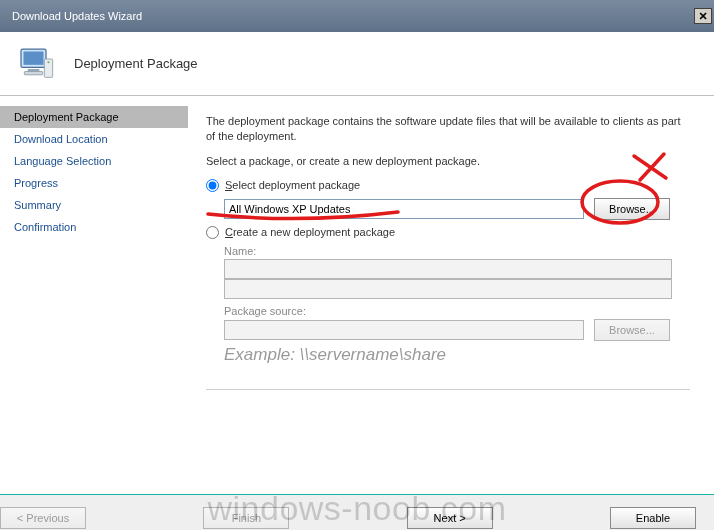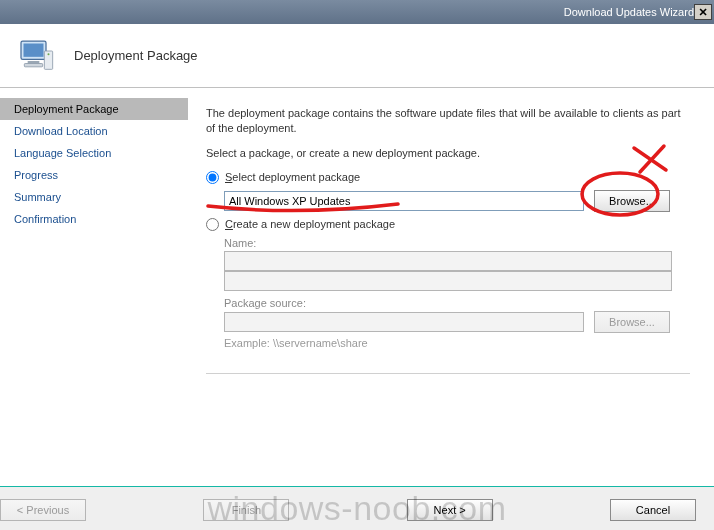--- a/index.html
+++ b/index.html
@@ -7,28 +7,27 @@
   body {
     font-family: Tahoma, "Segoe UI", sans-serif;
     font-size: 11px;
     background: #ece9d8;
     width: 714px;
     height: 530px;
     position: relative;
     overflow: hidden;
   }
   .titlebar {
-    height: 24px;
+    height: 32px;
     background: linear-gradient(to bottom, #7a8ba0 0%, #5f7188 100%);
     color: #fff;
     display: flex;
     align-items: center;
     padding: 0 2px 0 12px;
     font-size: 11px;
-    text-align: right;
   }
   .titlebar .title { flex: 1; }
   .titlebar .close-btn {
     width: 18px; height: 16px;
     background: #d4d0c8;
     border: 1px solid #404040;
     color: #000;
     display: flex; align-items: center; justify-content: center;
     font-family: Arial, sans-serif;
     font-size: 11px; font-weight: bold;
@@ -110,21 +109,21 @@
     cursor: pointer;
   }
   .btn:disabled {
     color: #9a9a9a;
     cursor: default;
     border-color: #b5b5b5;
     background: linear-gradient(to bottom, #f6f6f6, #ececec);
   }
   .lbl { color: #888; margin: 6px 0 2px 0; display: block; }
   .source-row { display: flex; gap: 10px; align-items: center; }
-  .example { color: #9a9a9a; margin-top: 4px; font-size: 11px; }
+  .example { color: #9a9a9a; margin-top: 4px; font-size: 17px; font-style: italic; }
   .underline-first::first-letter { text-decoration: underline; }
   hr.sep {
     border: none; border-top: 1px solid #d0d0d0;
     margin: 24px 0 14px 0;
   }
   .check-row { display: flex; align-items: center; color: #888; }
   .check-row input { margin: 0 6px 0 0; }
   .footer {
     height: 46px;
     background: #efefef;
@@ -231,16 +230,16 @@
 
       <path d="M446 60 L478 82 M452 84 L476 58" stroke="#e11b1b" stroke-width="3.5" fill="none" stroke-linecap="round"></path>
     </svg>
   </div>
 </div>
 
 <div class="footer">
   <button class="btn" disabled="">&lt; Previous</button>
   <button class="btn" disabled="">Finish</button>
   <button class="btn">Next &gt;</button>
-  <button class="btn">Cancel</button>
+  <button class="btn">Enable</button>
 </div>
 
 <div class="watermark">windows-noob.com</div>
 
 </body></html>

